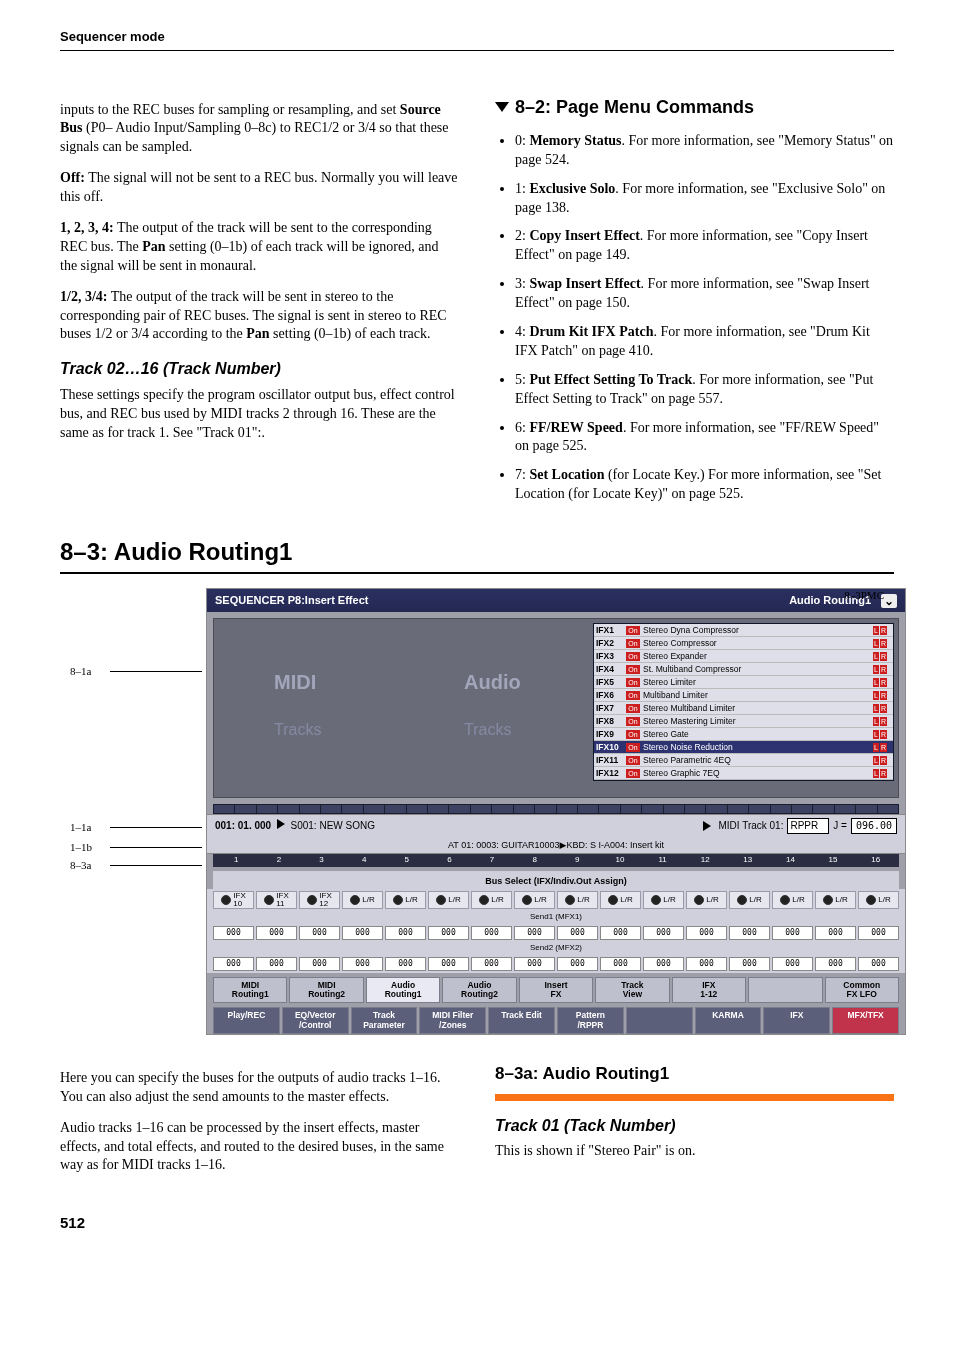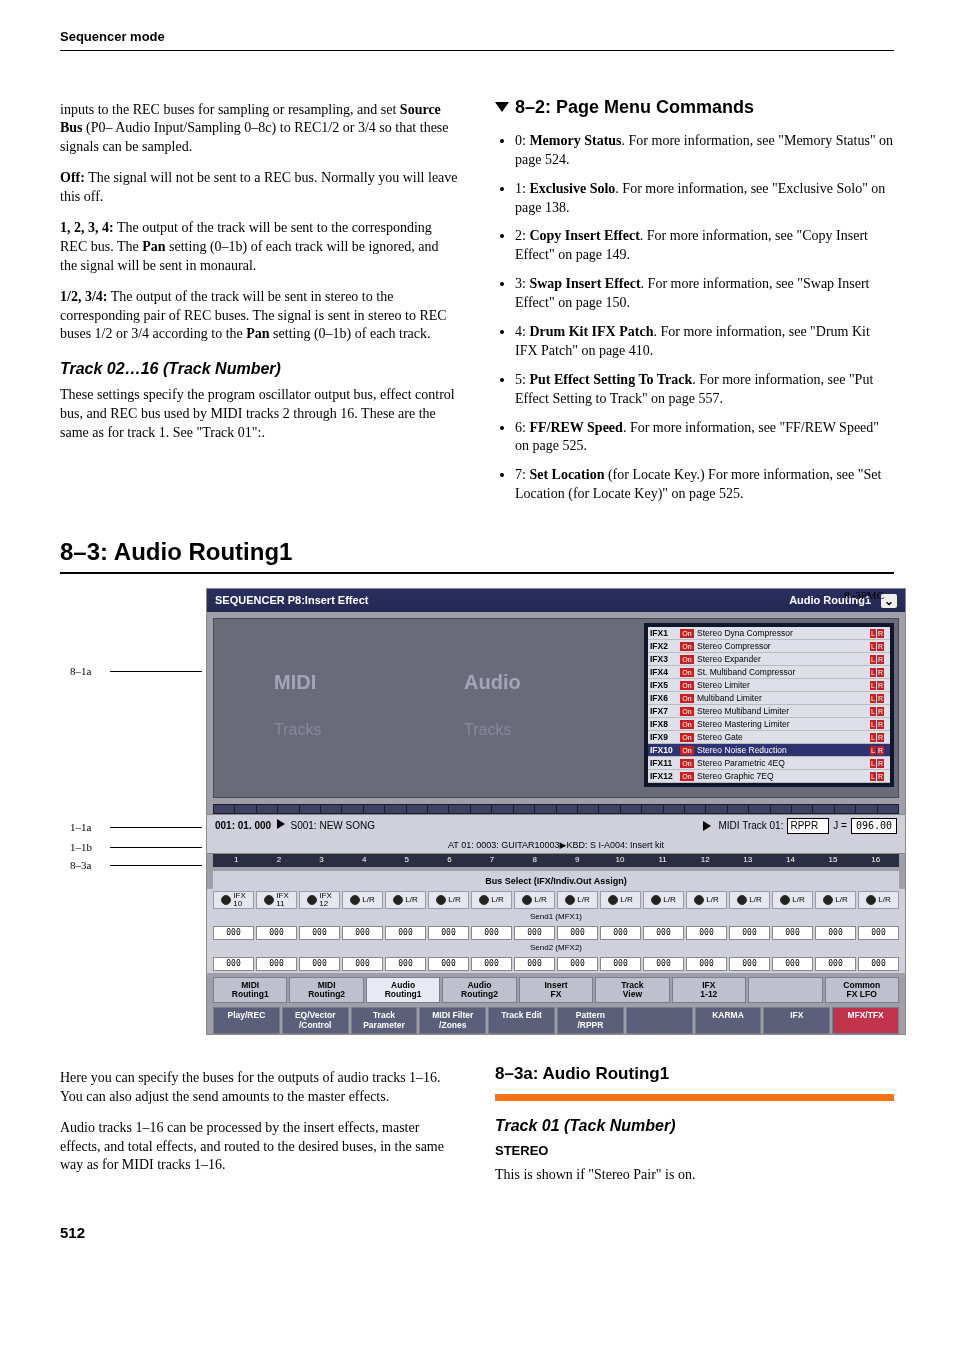--- a/index.html
+++ b/index.html
@@ -123,24 +123,24 @@
     margin: 6px;
     border: 1px solid #4a4b55;
     overflow: hidden;
   }
   .graph-area .big1 { position:absolute; left:60px; top:50px; font-size: 20px; color:#a3a6bb; font-weight: 700;}
   .graph-area .big2 { position:absolute; left:250px; top:50px; font-size: 20px; color:#a3a6bb; font-weight:700;}
   .graph-area .big3 { position:absolute; left:60px; top:100px; font-size: 16px; color:#8589a2;}
   .graph-area .big4 { position:absolute; left:250px; top:100px; font-size: 16px; color:#8589a2;}
   .ifx-panel {
     position: absolute; right: 4px; top: 4px;
-    width: 250px;
+    width: 301px;
     background: #dedfe8;
     color: #000;
-    border: 4px solid #0f172a;
+    border: 1px solid #0f172a;
   }
   .ifx-row {
     display: flex; align-items:center;
     font-size: 8.5px;
     padding: 0 2px;
     height: 13px;
     border-bottom: 1px solid #bbb;
   }
   .ifx-row .lab { width: 30px; font-weight: 700; }
   .ifx-row .on { width: 14px; height: 9px; background: #cc1e1e; color:#fff; font-size:7px; text-align:center; margin-right:3px; line-height:9px;}
@@ -618,18 +618,17 @@
 <div class="twocol">
   <div class="col">
     <p>Here you can specify the buses for the outputs of audio tracks 1–16. You can also adjust the send amounts to the master effects.</p>
     <p>Audio tracks 1–16 can be processed by the insert effects, master effects, and total effects, and routed to the desired buses, in the same way as for MIDI tracks 1–16.</p>
   </div>
   <div class="col">
     <div class="rule-under">
       <h3 class="sec-sub">8–3a: Audio Routing1</h3>
     </div>
     <h4 class="italic-head">Track 01 (Tack Number)</h4>
-    <h5 class="mini">STEREO</h5>
     <p>This is shown if "Stereo Pair" is on.</p>
   </div>
 </div>
 
 <div class="page-num">512</div>
 
 </body></html>

